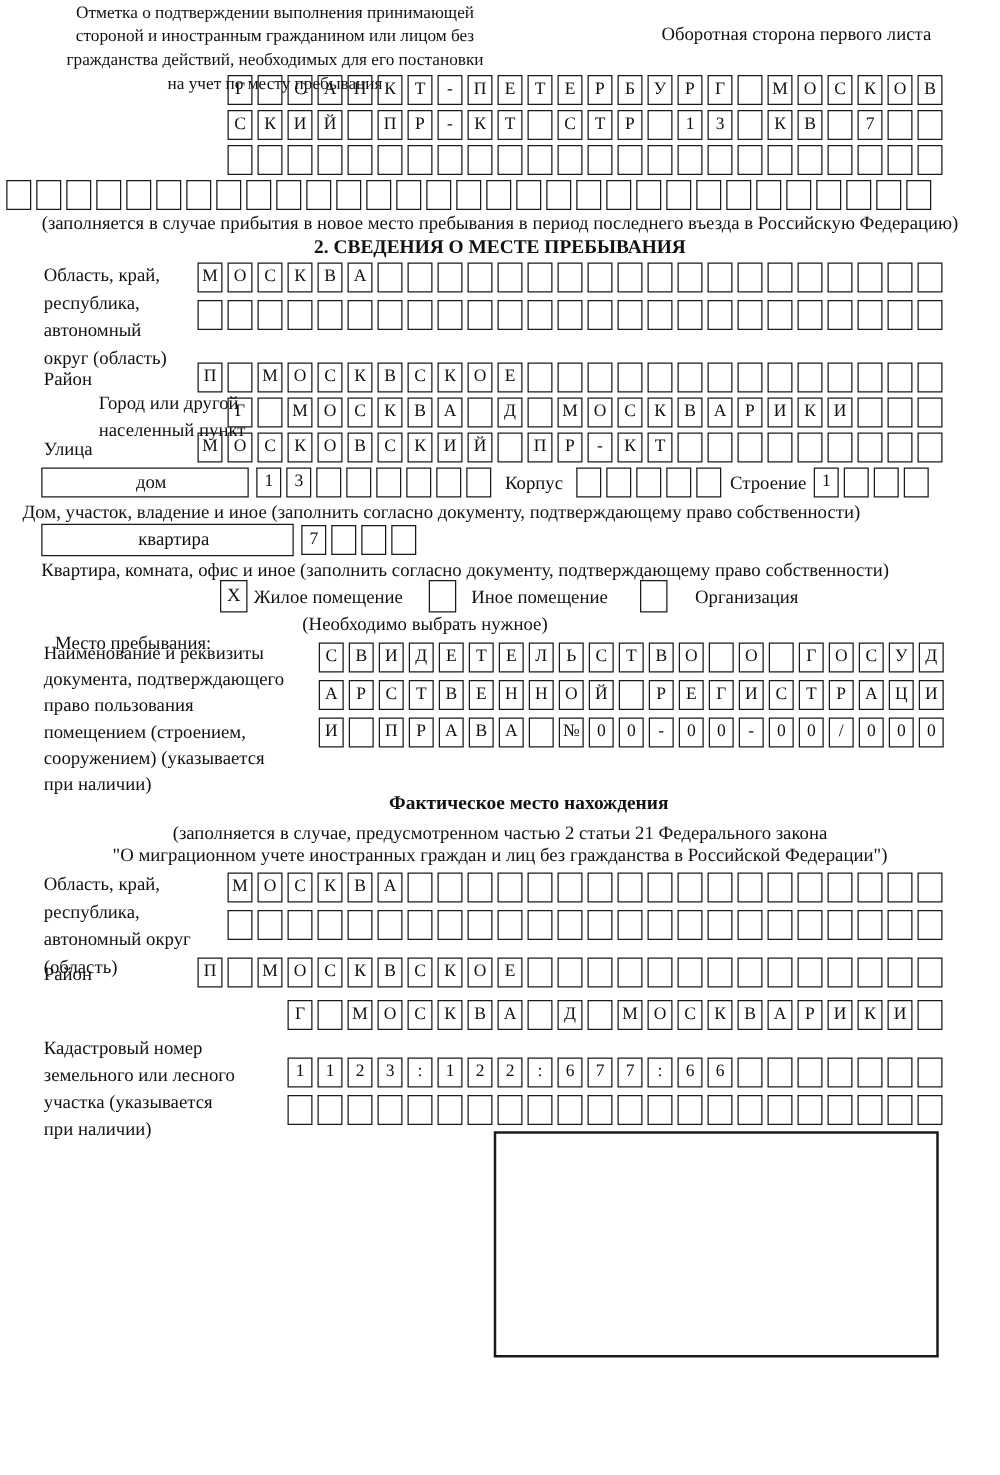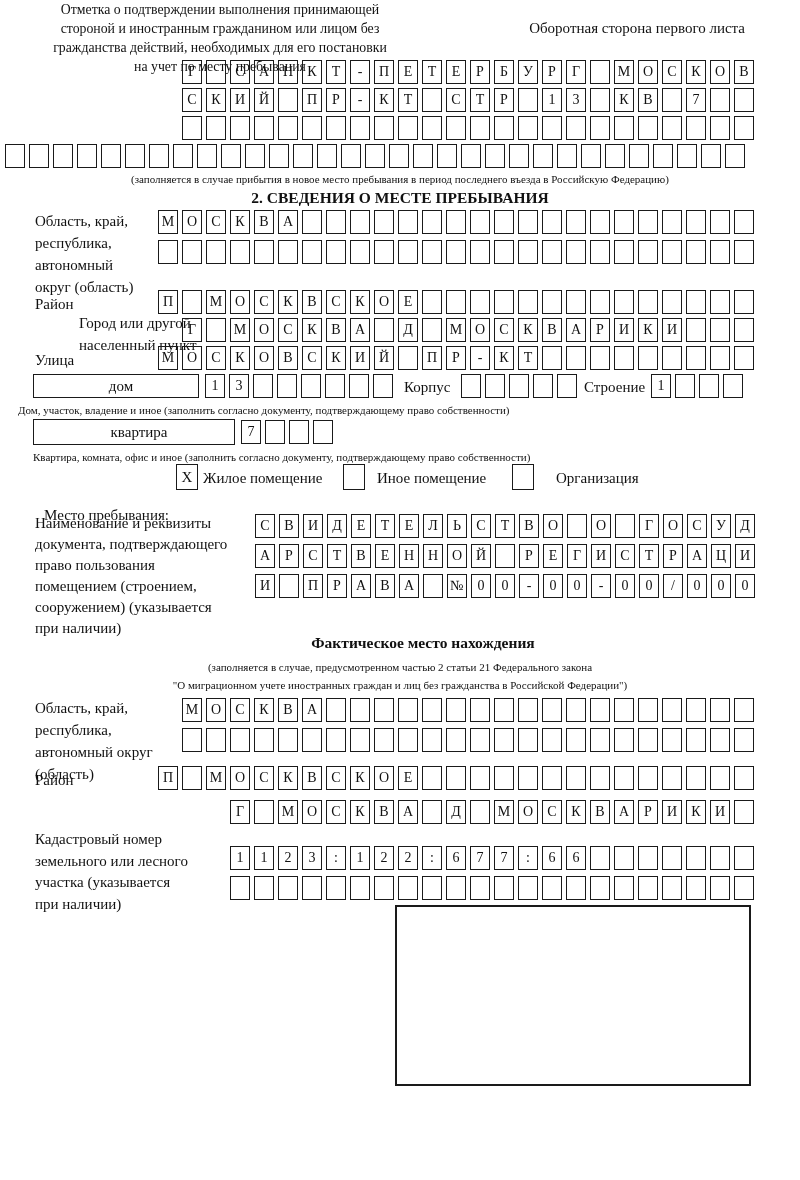--- a/index.html
+++ b/index.html
@@ -1,19 +1,19 @@
 <!DOCTYPE html>
 <html><head>
 <meta charset="utf-8">
 <style>
   html,body{margin:0;padding:0;background:#ffffff;}
   .page{position:relative;width:800px;height:1180px;background:#fff;
         font-family:"Liberation Serif","DejaVu Serif",serif;color:#111;overflow:hidden;}
   .lbl{position:absolute;font-size:15px;line-height:22px;white-space:pre-line;}
-  .cap{position:absolute;font-size:11px;line-height:17px;}
+  .cap{position:absolute;font-size:15px;line-height:17px;}
   .center{left:0;width:800px;text-align:center;}
   .title{position:absolute;font-weight:bold;font-size:15.5px;}
   .cellrow{position:absolute;display:flex;gap:4px;}
   .cell{box-sizing:border-box;flex:0 0 20px;width:20px;height:24px;border:1.7px solid #1a1a1a;
         display:flex;align-items:center;justify-content:center;font-size:14px;}
   .fieldbox{position:absolute;box-sizing:border-box;border:1.7px solid #1a1a1a;
         display:flex;align-items:center;justify-content:center;font-size:15px;padding-left:10px;}
   .chk{position:absolute;box-sizing:border-box;width:22px;height:26px;border:1.7px solid #1a1a1a;
         display:flex;align-items:center;justify-content:center;font-size:15px;}
   .bigbox{position:absolute;border:2.5px solid #1a1a1a;background:#fff;}
@@ -379,20 +379,21 @@
     </div>
   <div id="aptNote" class="cap">Квартира, комната, офис и иное (заполнить согласно документу, подтверждающему право собственности)</div>
 
   <div id="stayLbl" class="lbl">Место пребывания:</div>
   <div id="chk1" class="chk">X</div>
   <div id="stayOpt1" class="lbl">Жилое помещение</div>
   <div id="chk2" class="chk"></div>
   <div id="stayOpt2" class="lbl">Иное помещение</div>
   <div id="chk3" class="chk"></div>
   <div id="stayOpt3" class="lbl">Организация</div>
+  <div id="stayNote" class="cap">(Необходимо выбрать нужное)</div>
 
   <div id="docLbl" class="lbl">Наименование и реквизиты
 документа, подтверждающего
 право пользования
 помещением (строением,
 сооружением) (указывается
 при наличии)</div>
   <div id="docR1" class="cellrow">
       <span class="cell">С</span>
       <span class="cell">В</span>

